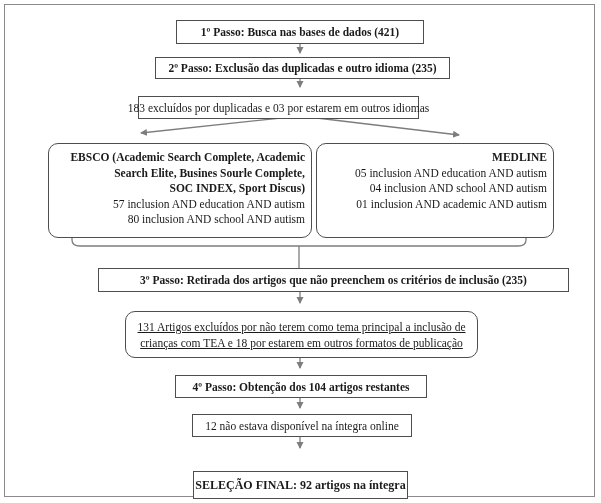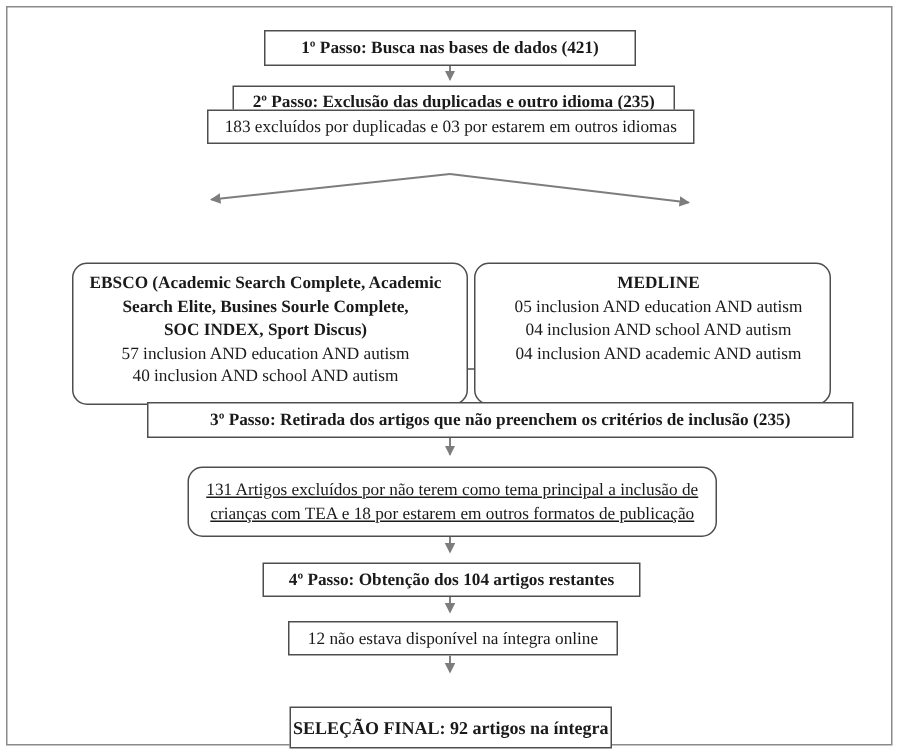--- a/index.html
+++ b/index.html
@@ -31,24 +31,23 @@
     display:flex;align-items:center;justify-content:center;
     font-size:11.5px;
     white-space:nowrap;
     text-align:center;
   }
   .bold{font-weight:bold;}
   .r8{border-radius:0;}
   .r10{border-radius:10px;}
   .dbbox{
     display:block;
-    text-align:center;
+    text-align:right;
     padding:6px 6px 0 0;
     white-space:nowrap;
-    margin-top:32px;
   }
   .dbbox div{line-height:15.5px;}
   .twolines{
     display:flex;flex-direction:column;align-items:center;justify-content:center;
     line-height:16px;
     text-decoration:underline;
   }
 </style>
 </head>
 <body>
@@ -72,35 +71,35 @@
     <line x1="300" y1="292" x2="300" y2="303" stroke="#7d7d7d" stroke-width="1.3" marker-end="url(#arr)"></line>
     <line x1="300" y1="358" x2="300" y2="368" stroke="#7d7d7d" stroke-width="1.3" marker-end="url(#arr)"></line>
     <line x1="300" y1="398" x2="300" y2="408" stroke="#7d7d7d" stroke-width="1.3" marker-end="url(#arr)"></line>
     <line x1="300" y1="437" x2="300" y2="448" stroke="#7d7d7d" stroke-width="1.3" marker-end="url(#arr)"></line>
   </svg>
 
   <div class="box r8 bold" style="left:176px;top:20px;width:248px;height:24px;">1º Passo: Busca nas bases de dados (421)</div>
 
   <div class="box r8 bold" style="left:155px;top:57px;width:295px;height:22px;">2º Passo: Exclusão das duplicadas e outro idioma (235)</div>
 
-  <div class="box r8" style="left:138px;top:73px;width:325px;height:23px;">183 excluídos por duplicadas e 03 por estarem em outros idiomas</div>
+  <div class="box r8" style="left:138px;top:96px;width:281px;height:23px;">183 excluídos por duplicadas e 03 por estarem em outros idiomas</div>
 
   <div class="box r10 dbbox" style="left:48px;top:143px;width:264px;height:95px;">
     <div class="bold">EBSCO (Academic Search Complete, Academic</div>
     <div class="bold">Search Elite, Busines Sourle Complete,</div>
     <div class="bold">SOC INDEX, Sport Discus)</div>
     <div>57 inclusion AND education AND autism</div>
-    <div>40 inclusion AND school AND autism</div>
+    <div>80 inclusion AND school AND autism</div>
   </div>
 
   <div class="box r10 dbbox" style="left:316px;top:143px;width:238px;height:95px;padding-left:14px;">
     <div class="bold">MEDLINE</div>
     <div>05 inclusion AND education AND autism</div>
     <div>04 inclusion AND school AND autism</div>
-    <div>04 inclusion AND academic AND autism</div>
+    <div>01 inclusion AND academic AND autism</div>
   </div>
 
   <div class="box r8 bold" style="left:98px;top:268px;width:471px;height:24px;">3º Passo: Retirada dos artigos que não preenchem os critérios de inclusão (235)</div>
 
   <div class="box r10 twolines" style="left:125px;top:311px;width:353px;height:47px;">
     <div>131 Artigos excluídos por não terem como tema principal a inclusão de</div>
     <div>crianças com TEA e 18 por estarem em outros formatos de publicação</div>
   </div>
 
   <div class="box r8 bold" style="left:175px;top:375px;width:252px;height:23px;">4º Passo: Obtenção dos 104 artigos restantes</div>

